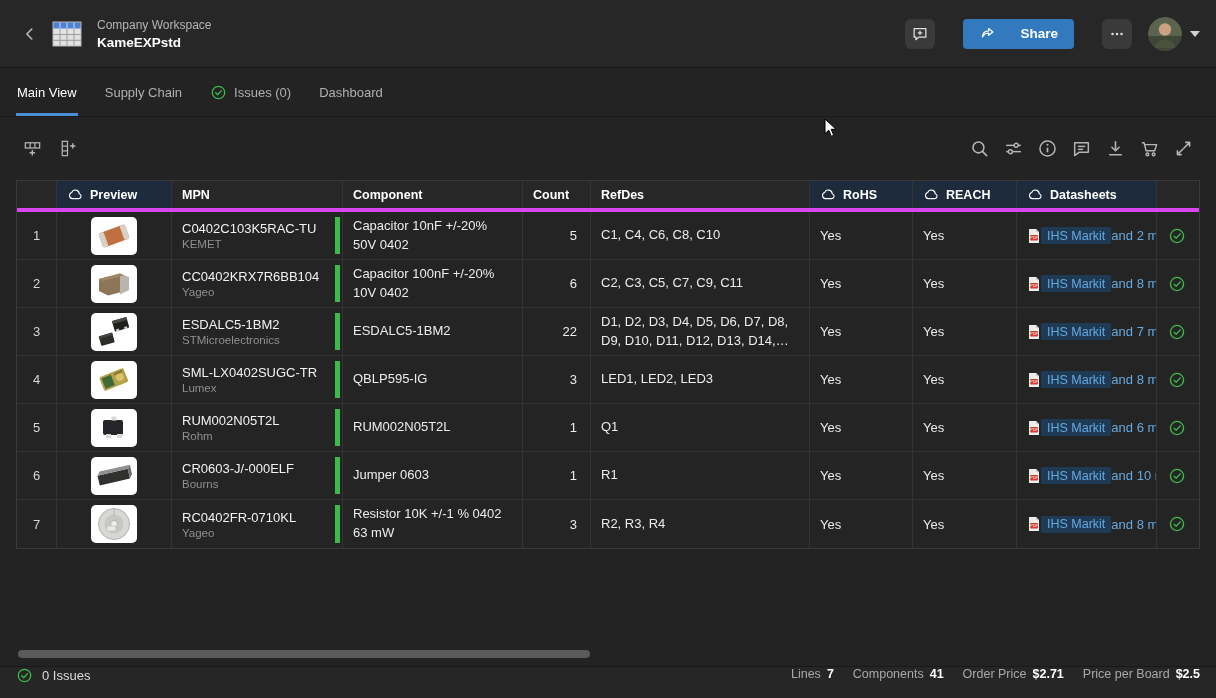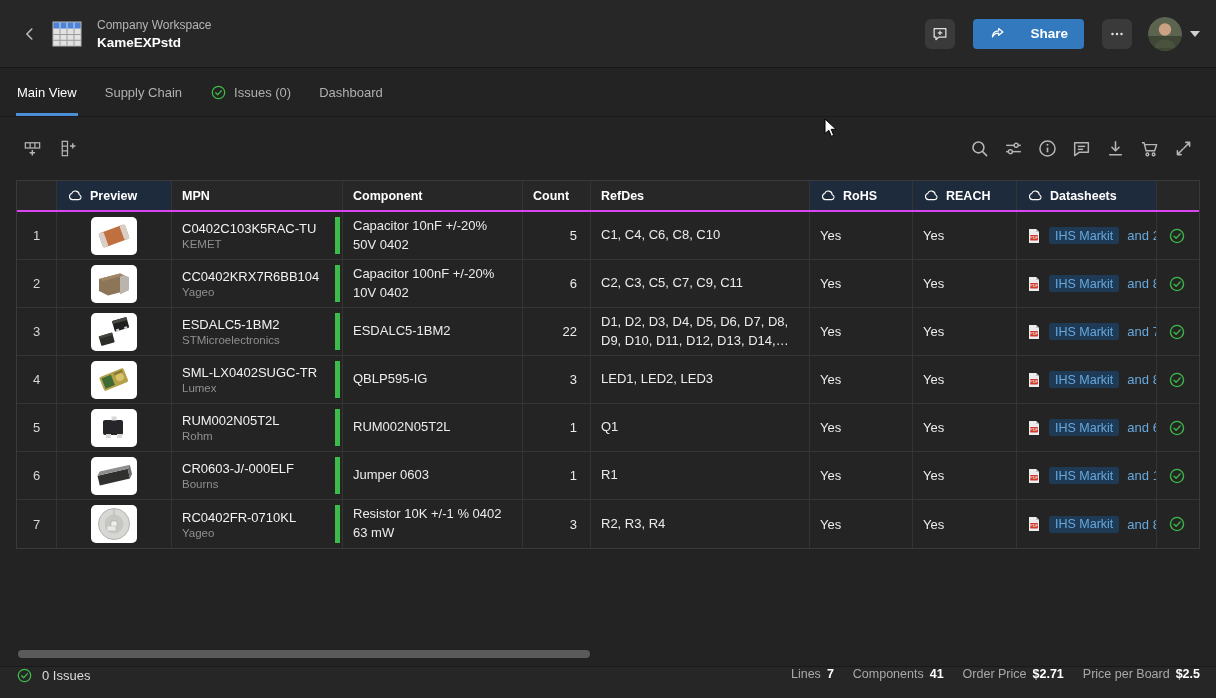--- a/index.html
+++ b/index.html
@@ -24,21 +24,21 @@
   .title-block { display:flex; flex-direction:column; gap:3px; }
   .ws-label { font-size:12px; color:#b4b4b4; }
   .proj-name { font-size:13.5px; font-weight:bold; color:#fff; }
   .topbar-right { margin-left:auto; display:flex; align-items:center; }
   .icon-btn {
     width:30px; height:30px; border-radius:6px; background:#3a3a3a;
     display:flex; align-items:center; justify-content:center; color:#e0e0e0; cursor:pointer;
   }
   .icon-btn svg { width:18px; height:18px; }
   .share-btn {
-    height:30px; margin:0 18px; padding:0 16px; border-radius:4px;
+    height:30px; margin:0 28px; padding:0 16px; border-radius:4px;
     background:var(--accent); color:#fff; font-size:13.5px; font-weight:bold;
     display:flex; align-items:center; gap:24px; cursor:pointer;
   }
   .share-btn svg { width:17px; height:17px; }
   .avatar { width:34px; height:34px; border-radius:50%; margin-left:16px; overflow:hidden; cursor:pointer; }
   .caret { width:10px; height:6px; color:#d0d0d0; margin-left:8px; cursor:pointer; }
 
   
   .tabbar {
     height:49px; display:flex; align-items:stretch; padding-left:16px;
@@ -54,21 +54,21 @@
   
   .toolbar { height:62px; display:flex; align-items:center; padding:0 22px; background:#232323; }
   .tool-group { display:flex; align-items:center; gap:14px; }
   .tool-group.right { margin-left:auto; gap:13px; }
   .tool-icon { width:21px; height:21px; color:#b5b5b5; cursor:pointer; display:flex; align-items:center; justify-content:center; }
   .tool-icon svg { width:21px; height:21px; }
 
   
   .bom-table { position:absolute; left:16px; top:180px; width:1184px; background:#242424; border:1px solid #3a3a3a; }
   .grid { display:grid; grid-template-columns:40px 115px 171px 180px 68px 219px 103px 104px 140px 40px; }
-  .hrow { height:31px; border-bottom:2px solid #d946ef; }
+  .hrow { height:31px; border-bottom:4px solid #d946ef; }
   .hcell {
     background:#272727; display:flex; align-items:center; gap:6px; padding:0 10px;
     font-size:12.5px; font-weight:bold; color:#fff; border-right:1px solid #343434;
     overflow:hidden; white-space:nowrap; cursor:pointer;
   }
   .hcell:last-child { border-right:none; }
   .hcell.cloud-col { background:#1d2b3c; }
   .hcell .cloud { width:17px; height:14px; color:#fff; flex:0 0 auto; }
   .brow { height:48px; border-bottom:1px solid #343434; }
   .brow:last-child { border-bottom:none; }
@@ -81,21 +81,21 @@
   .cell.preview { justify-content:center; cursor:pointer; }
   .thumb { width:46px; height:38px; background:#fff; border-radius:5px; overflow:hidden; }
   .thumb svg { width:46px; height:38px; }
   .cell.mpn { flex-direction:column; align-items:flex-start; justify-content:center; gap:2px; padding-right:14px; }
   .mpn-name { color:#f2f2f2; white-space:nowrap; }
   .mfr { font-size:11.5px; color:#8f8f8f; white-space:nowrap; }
   .life-bar { position:absolute; right:2px; top:5px; bottom:5px; width:5px; background:var(--green); }
   .cell.wrap2 { align-items:center; }
   .wrap2 .txt { display:-webkit-box; -webkit-line-clamp:2; -webkit-box-orient:vertical; overflow:hidden; line-height:1.45; }
   .cell.count { justify-content:flex-end; padding-right:13px; }
-  .cell.ds { gap:8px; white-space:nowrap; cursor:pointer; }
+  .cell.ds { gap:0; white-space:nowrap; cursor:pointer; }
   .pdf-ic { width:14px; height:16px; flex:0 0 auto; }
   .ds-pill { background:var(--pill); color:var(--link); padding:1.5px 6px; border-radius:2px; font-size:12.5px; }
   .ds-more { color:var(--link); font-size:13px; }
   .cell.status { justify-content:center; }
   .chk { width:18px; height:18px; }
 
   
   .hscroll { position:absolute; left:18px; bottom:40px; width:572px; height:8px; border-radius:4px; background:#5a5a5a; cursor:pointer; }
   .statusbar {
     position:absolute; left:0; bottom:0; width:100%; height:32px; background:#262626;

